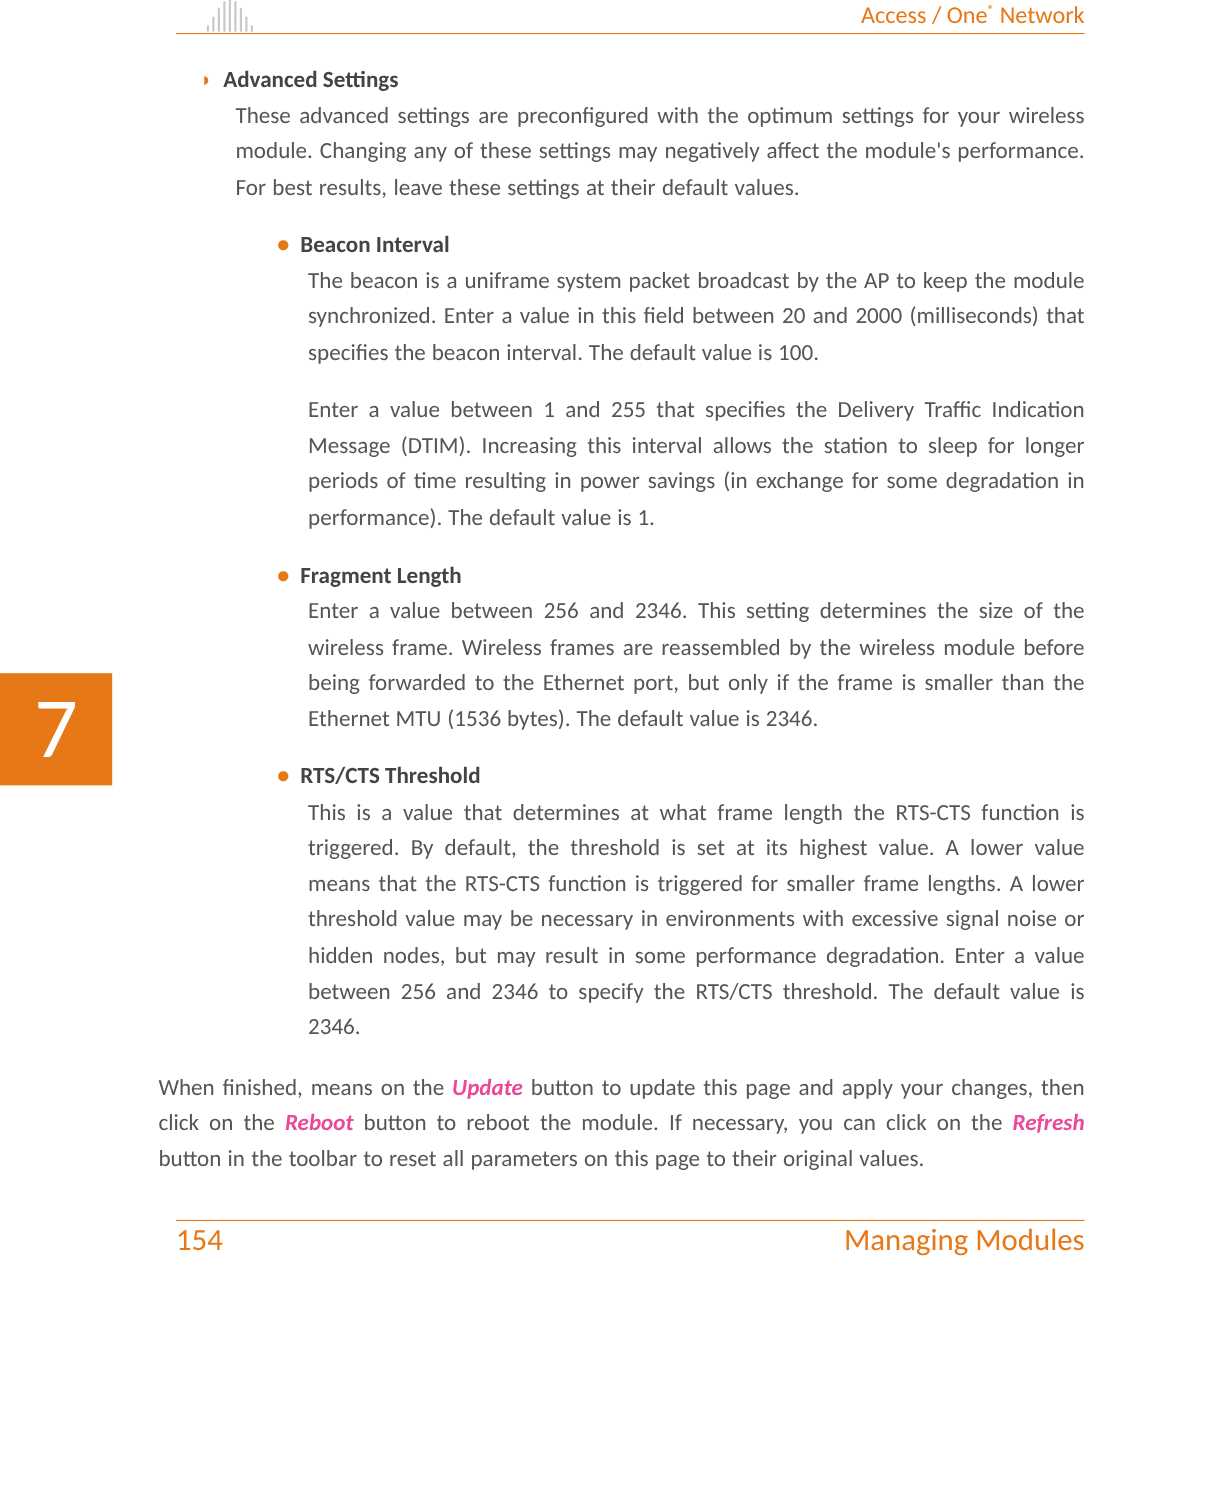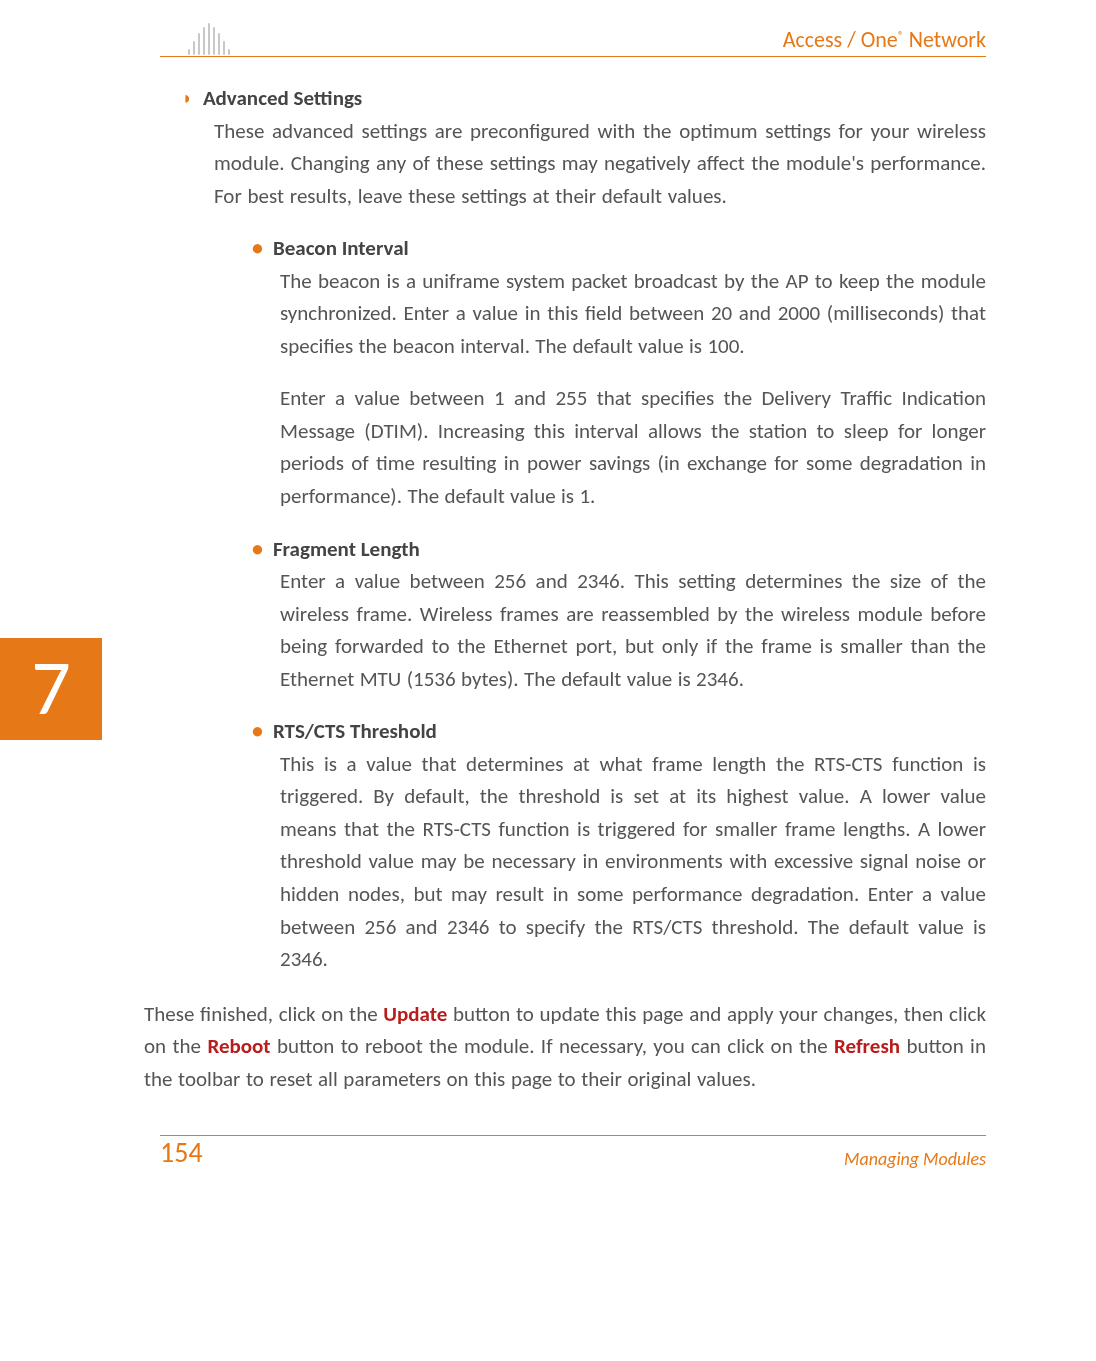--- a/index.html
+++ b/index.html
@@ -8,21 +8,20 @@
     background: #fff;
     font-family: "Optima", "Segoe UI", "Candara", "Calibri", sans-serif;
     color: #555;
   }
   .page {
     width: 1096px;
     height: 1172px;
     position: relative;
     box-sizing: border-box;
     padding: 0 110px 0 160px;
-    margin-top: 26px;
   }
   .header-line {
     position: absolute;
     top: 30px;
     left: 160px;
     right: 110px;
     border-top: 1px solid #e67817;
   }
   .header-title {
     position: absolute;
@@ -87,42 +86,41 @@
   .l2-body {
     margin-left: 28px;
     text-align: justify;
     word-spacing: 0.03em;
   }
   .closing {
     margin-top: 22px;
     text-align: justify;
     word-spacing: 0.04em;
   }
-  .closing b { color:#b91c1c; font-weight:700; }
+  .closing b { color:#ec4899; font-weight:700;font-style:italic; }
   .footer-line {
     position: absolute;
     bottom: 62px;
     left: 160px;
     right: 110px;
     border-top: 1px solid #e67817;
   }
   .page-num {
     position: absolute;
     bottom: 28px;
     left: 160px;
     color: #e67817;
     font-size: 28px;
   }
   .footer-title {
     position: absolute;
     bottom: 28px;
     right: 110px;
     color: #e67817;
-    font-size: 18px;
-    font-style: italic;
+    font-size: 28px;
   }
   .chapter-tab {
     position: absolute;
     left: 0;
     top: 612px;
     width: 102px;
     height: 102px;
     background: #e67817;
     color: #fff;
     font-size: 78px;
@@ -189,21 +187,21 @@
 
       <div class="l2">
         <div class="l2-title">
           <span class="dot">•</span><span>RTS/CTS Threshold</span>
         </div>
         <div class="l2-body">This is a value that determines at what frame length the RTS-CTS function is triggered. By default, the threshold is set at its highest value. A lower value means that the RTS-CTS function is triggered for smaller frame lengths. A lower threshold value may be necessary in environments with excessive signal noise or hidden nodes, but may result in some performance degradation. Enter a value between 256 and 2346 to specify the RTS/CTS threshold. The default value is 2346.</div>
       </div>
     </div>
 
     <div class="closing">
-      <span>These finished, click on the </span><b>Update</b><span> button to update this page and apply your changes, then click on the </span><b>Reboot</b><span> button to reboot the module. If necessary, you can click on the </span><b>Refresh</b><span> button in the toolbar to reset all parameters on this page to their original values.</span>
+      <span>When finished, means on the </span><b>Update</b><span> button to update this page and apply your changes, then click on the </span><b>Reboot</b><span> button to reboot the module. If necessary, you can click on the </span><b>Refresh</b><span> button in the toolbar to reset all parameters on this page to their original values.</span>
     </div>
 
   </div>
 
   <div class="footer-line"></div>
   <div class="page-num">154</div>
   <div class="footer-title">Managing Modules</div>
 
 </div>
 

